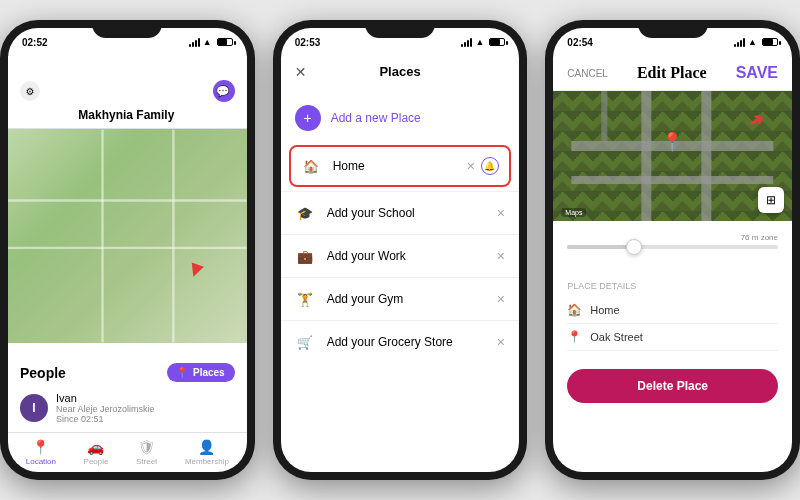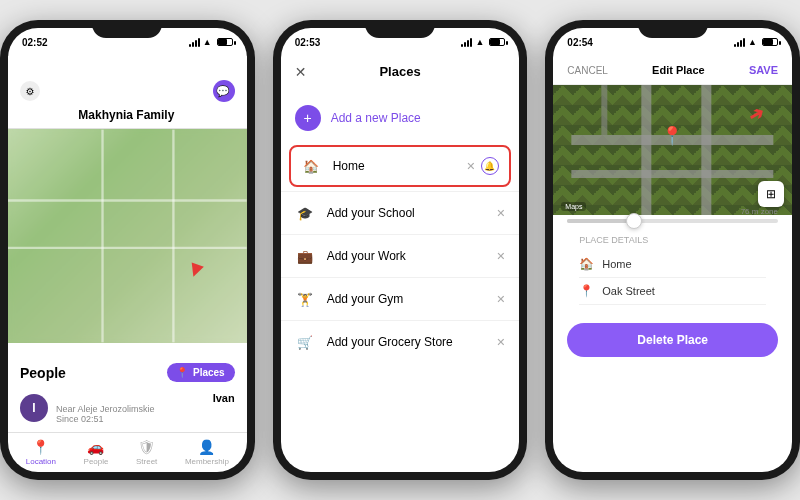--- a/index.html
+++ b/index.html
@@ -177,21 +177,21 @@
       width: 28px; height: 28px;
       border-radius: 50%;
       background: #5c3d8f;
       display: flex; align-items: center; justify-content: center;
       color: #fff;
       font-size: 12px;
       font-weight: 700;
       flex-shrink: 0;
     }
     .person-info { flex: 1; }
-    .person-name { font-size: 11px; font-weight: 700; text-align: right; }
+    .person-name { font-size: 11px; font-weight: 400; }
     .person-location { font-size: 9px; color: #888; }
 
     .bottom-nav {
       display: flex;
       justify-content: space-around;
       align-items: center;
       padding: 6px 4px;
       border-top: 0.5px solid #e0e0e0;
       flex-shrink: 0;
     }
@@ -284,22 +284,22 @@
     
     .edit-header {
       display: flex;
       align-items: center;
       justify-content: space-between;
       padding: 8px 14px;
       flex-shrink: 0;
       border-bottom: 0.5px solid #eee;
     }
     .cancel-btn { font-size: 10px; color: #888; }
-    .edit-title { font-size: 11px; font-weight: 600; }
-    .save-btn { font-size: 11px; color: #7c4de8; font-weight: 600; }
+    .edit-title { font-size: 16px; font-weight: 600; font-family: Liberation Serif, serif; }
+    .save-btn { font-size: 16px; color: #7c4de8; font-weight: 600; }
 
     .map-aerial {
       height: 130px;
       background: #556b2f;
       position: relative;
       overflow: hidden;
       flex-shrink: 0;
     }
     .aerial-overlay {
       position: absolute;
@@ -350,21 +350,21 @@
       right: 8px;
       width: 26px; height: 26px;
       background: #fff;
       border-radius: 6px;
       display: flex; align-items: center; justify-content: center;
       font-size: 12px;
       box-shadow: 0 1px 4px rgba(0,0,0,0.3);
     }
 
     .zone-slider {
-      padding: 4px 14px;
+      padding: 24px 14px;
       flex-shrink: 0;
     }
     .zone-track {
       height: 4px;
       background: #e0e0e0;
       border-radius: 2px;
       position: relative;
     }
     .zone-fill {
       width: 30%;
@@ -384,37 +384,37 @@
     }
     .zone-label {
       position: absolute;
       right: 0;
       top: -12px;
       font-size: 8px;
       color: #888;
     }
 
     .place-details {
-      padding: 8px 26px;
+      padding: 8px 14px;
       flex-shrink: 0;
     }
     .details-title { font-size: 9px; color: #aaa; text-transform: uppercase; margin-bottom: 6px; }
     .detail-row {
       display: flex;
       align-items: center;
       gap: 8px;
       padding: 6px 0;
       border-bottom: 0.5px solid #f0f0f0;
     }
     .detail-icon { font-size: 12px; color: #888; }
     .detail-text { font-size: 11px; color: #333; }
 
     .delete-btn {
       margin: 10px 14px;
-      background: #8b5cf6;
+      background: #be185d;
       color: #fff;
       border: none;
       border-radius: 22px;
       padding: 10px;
       font-size: 12px;
       font-weight: 600;
       text-align: center;
       width: calc(100% - 28px);
     }
   </style>

